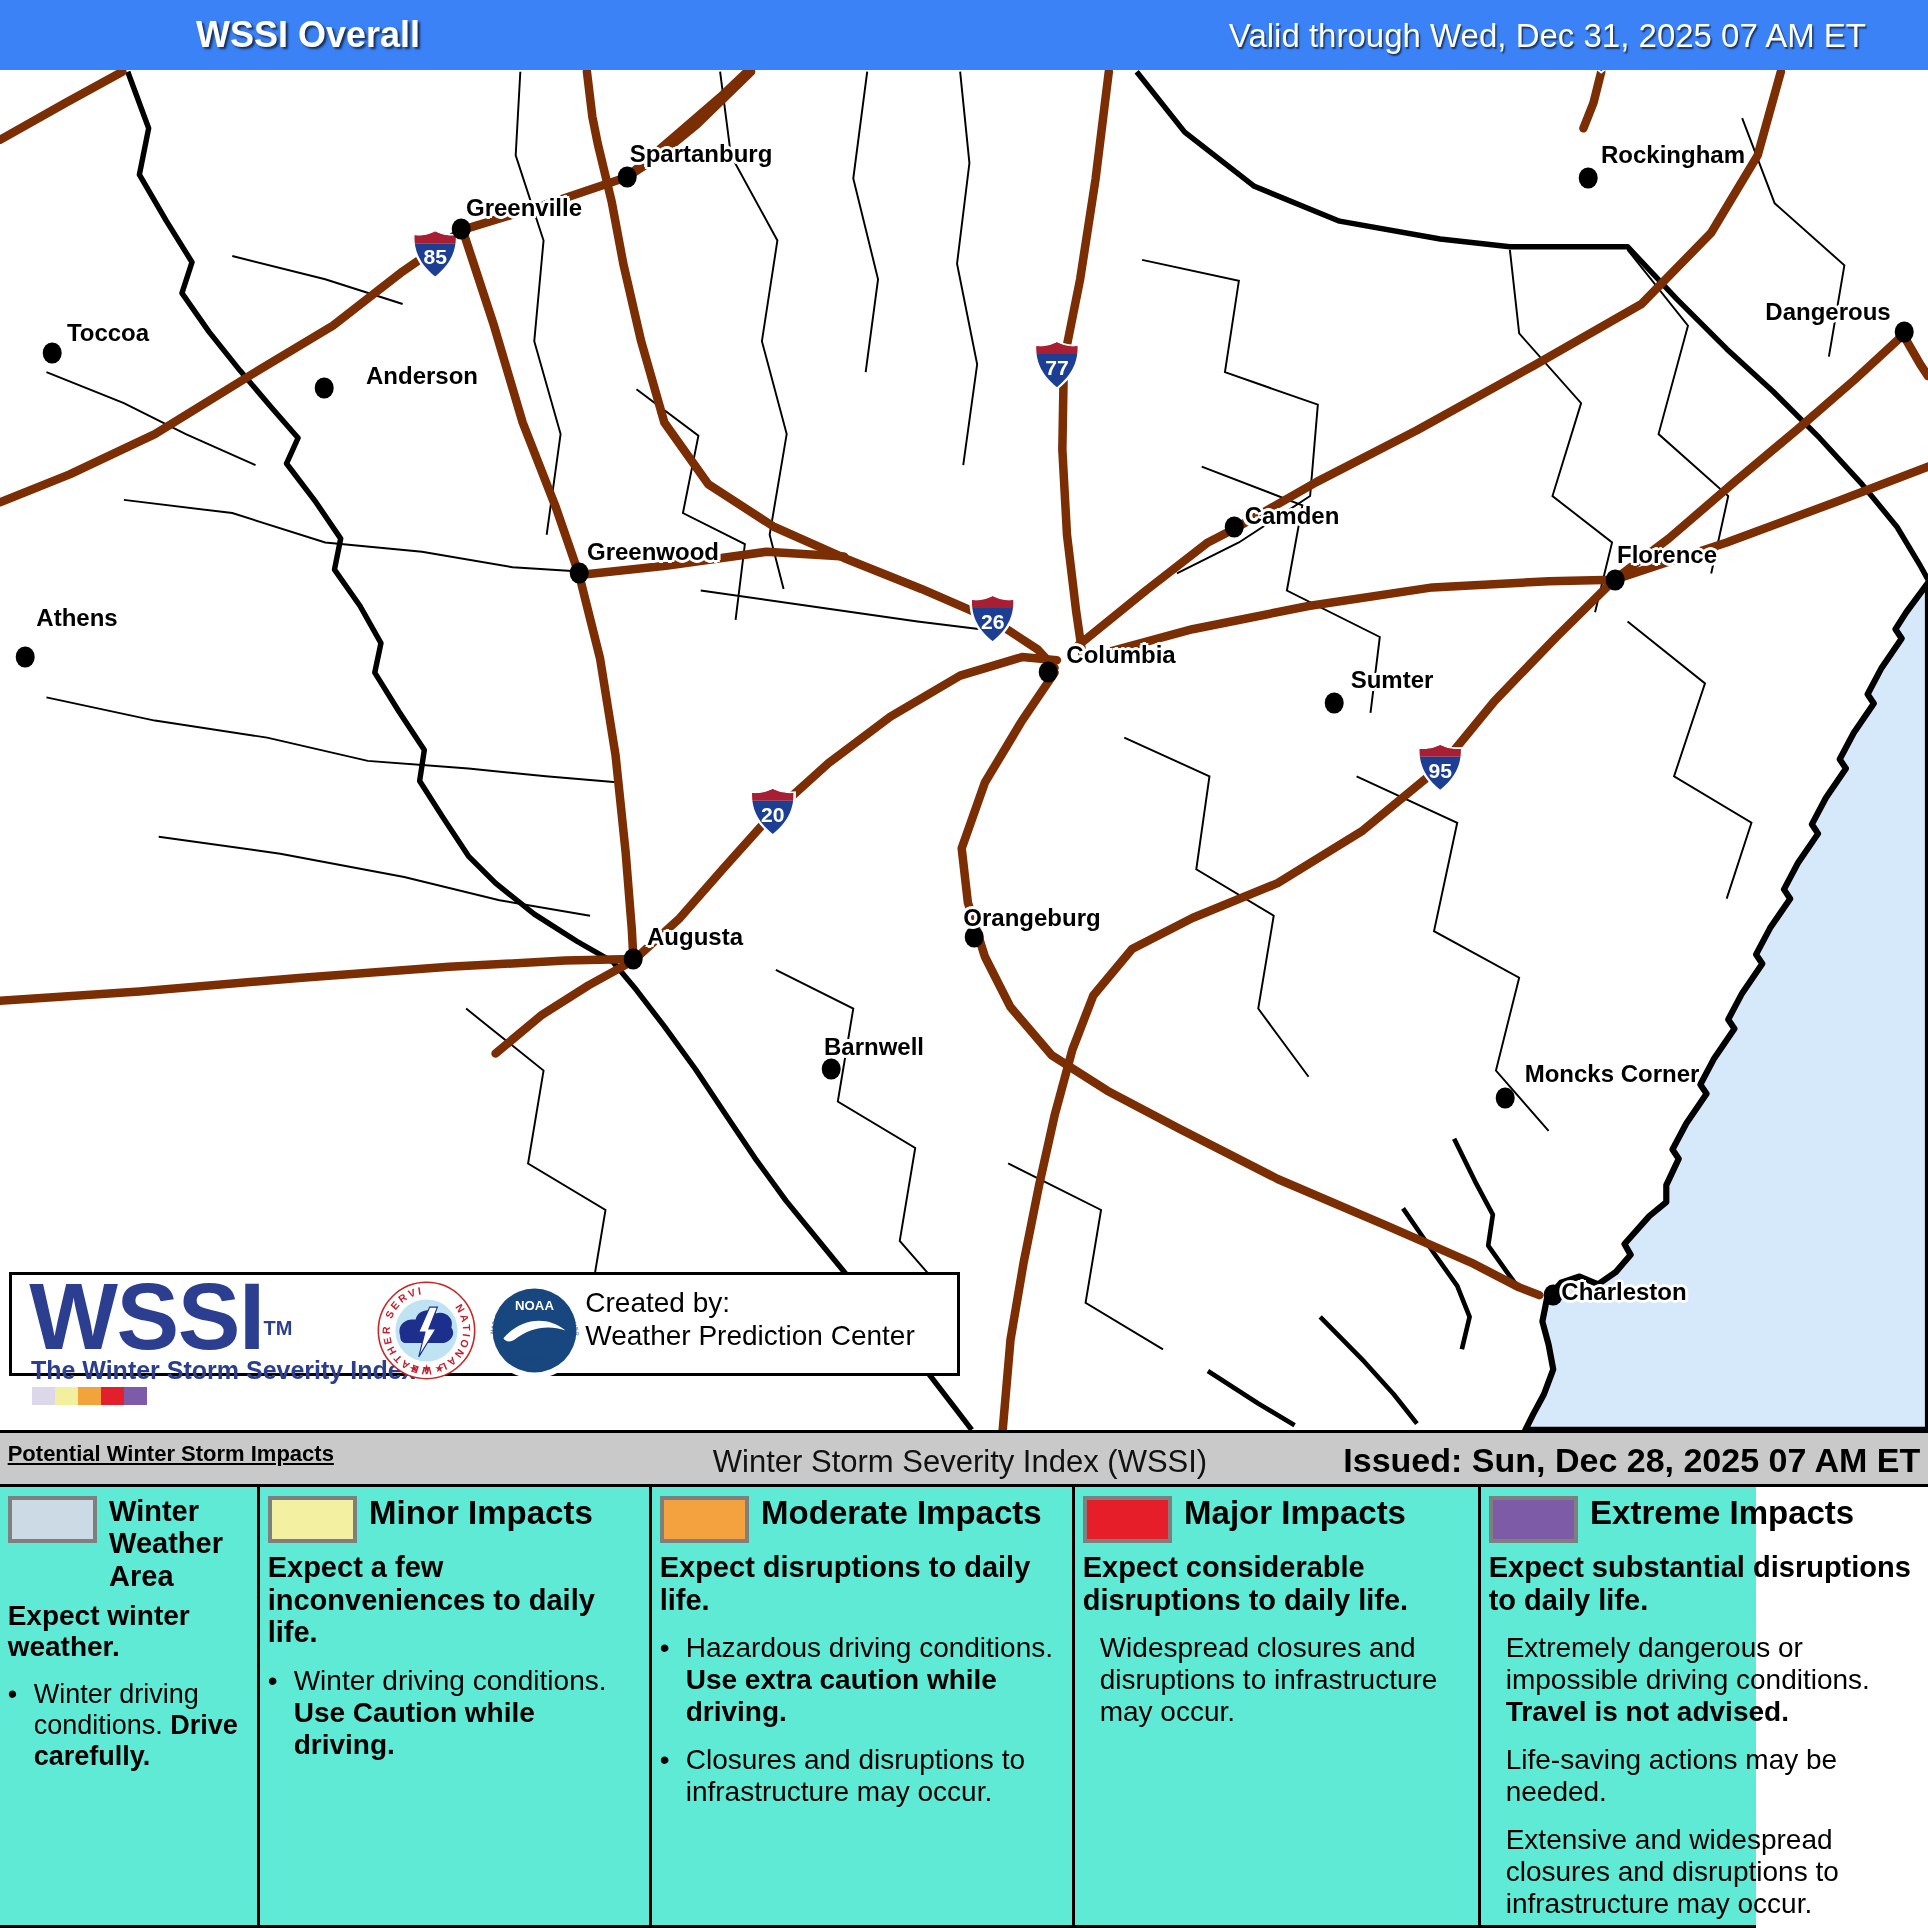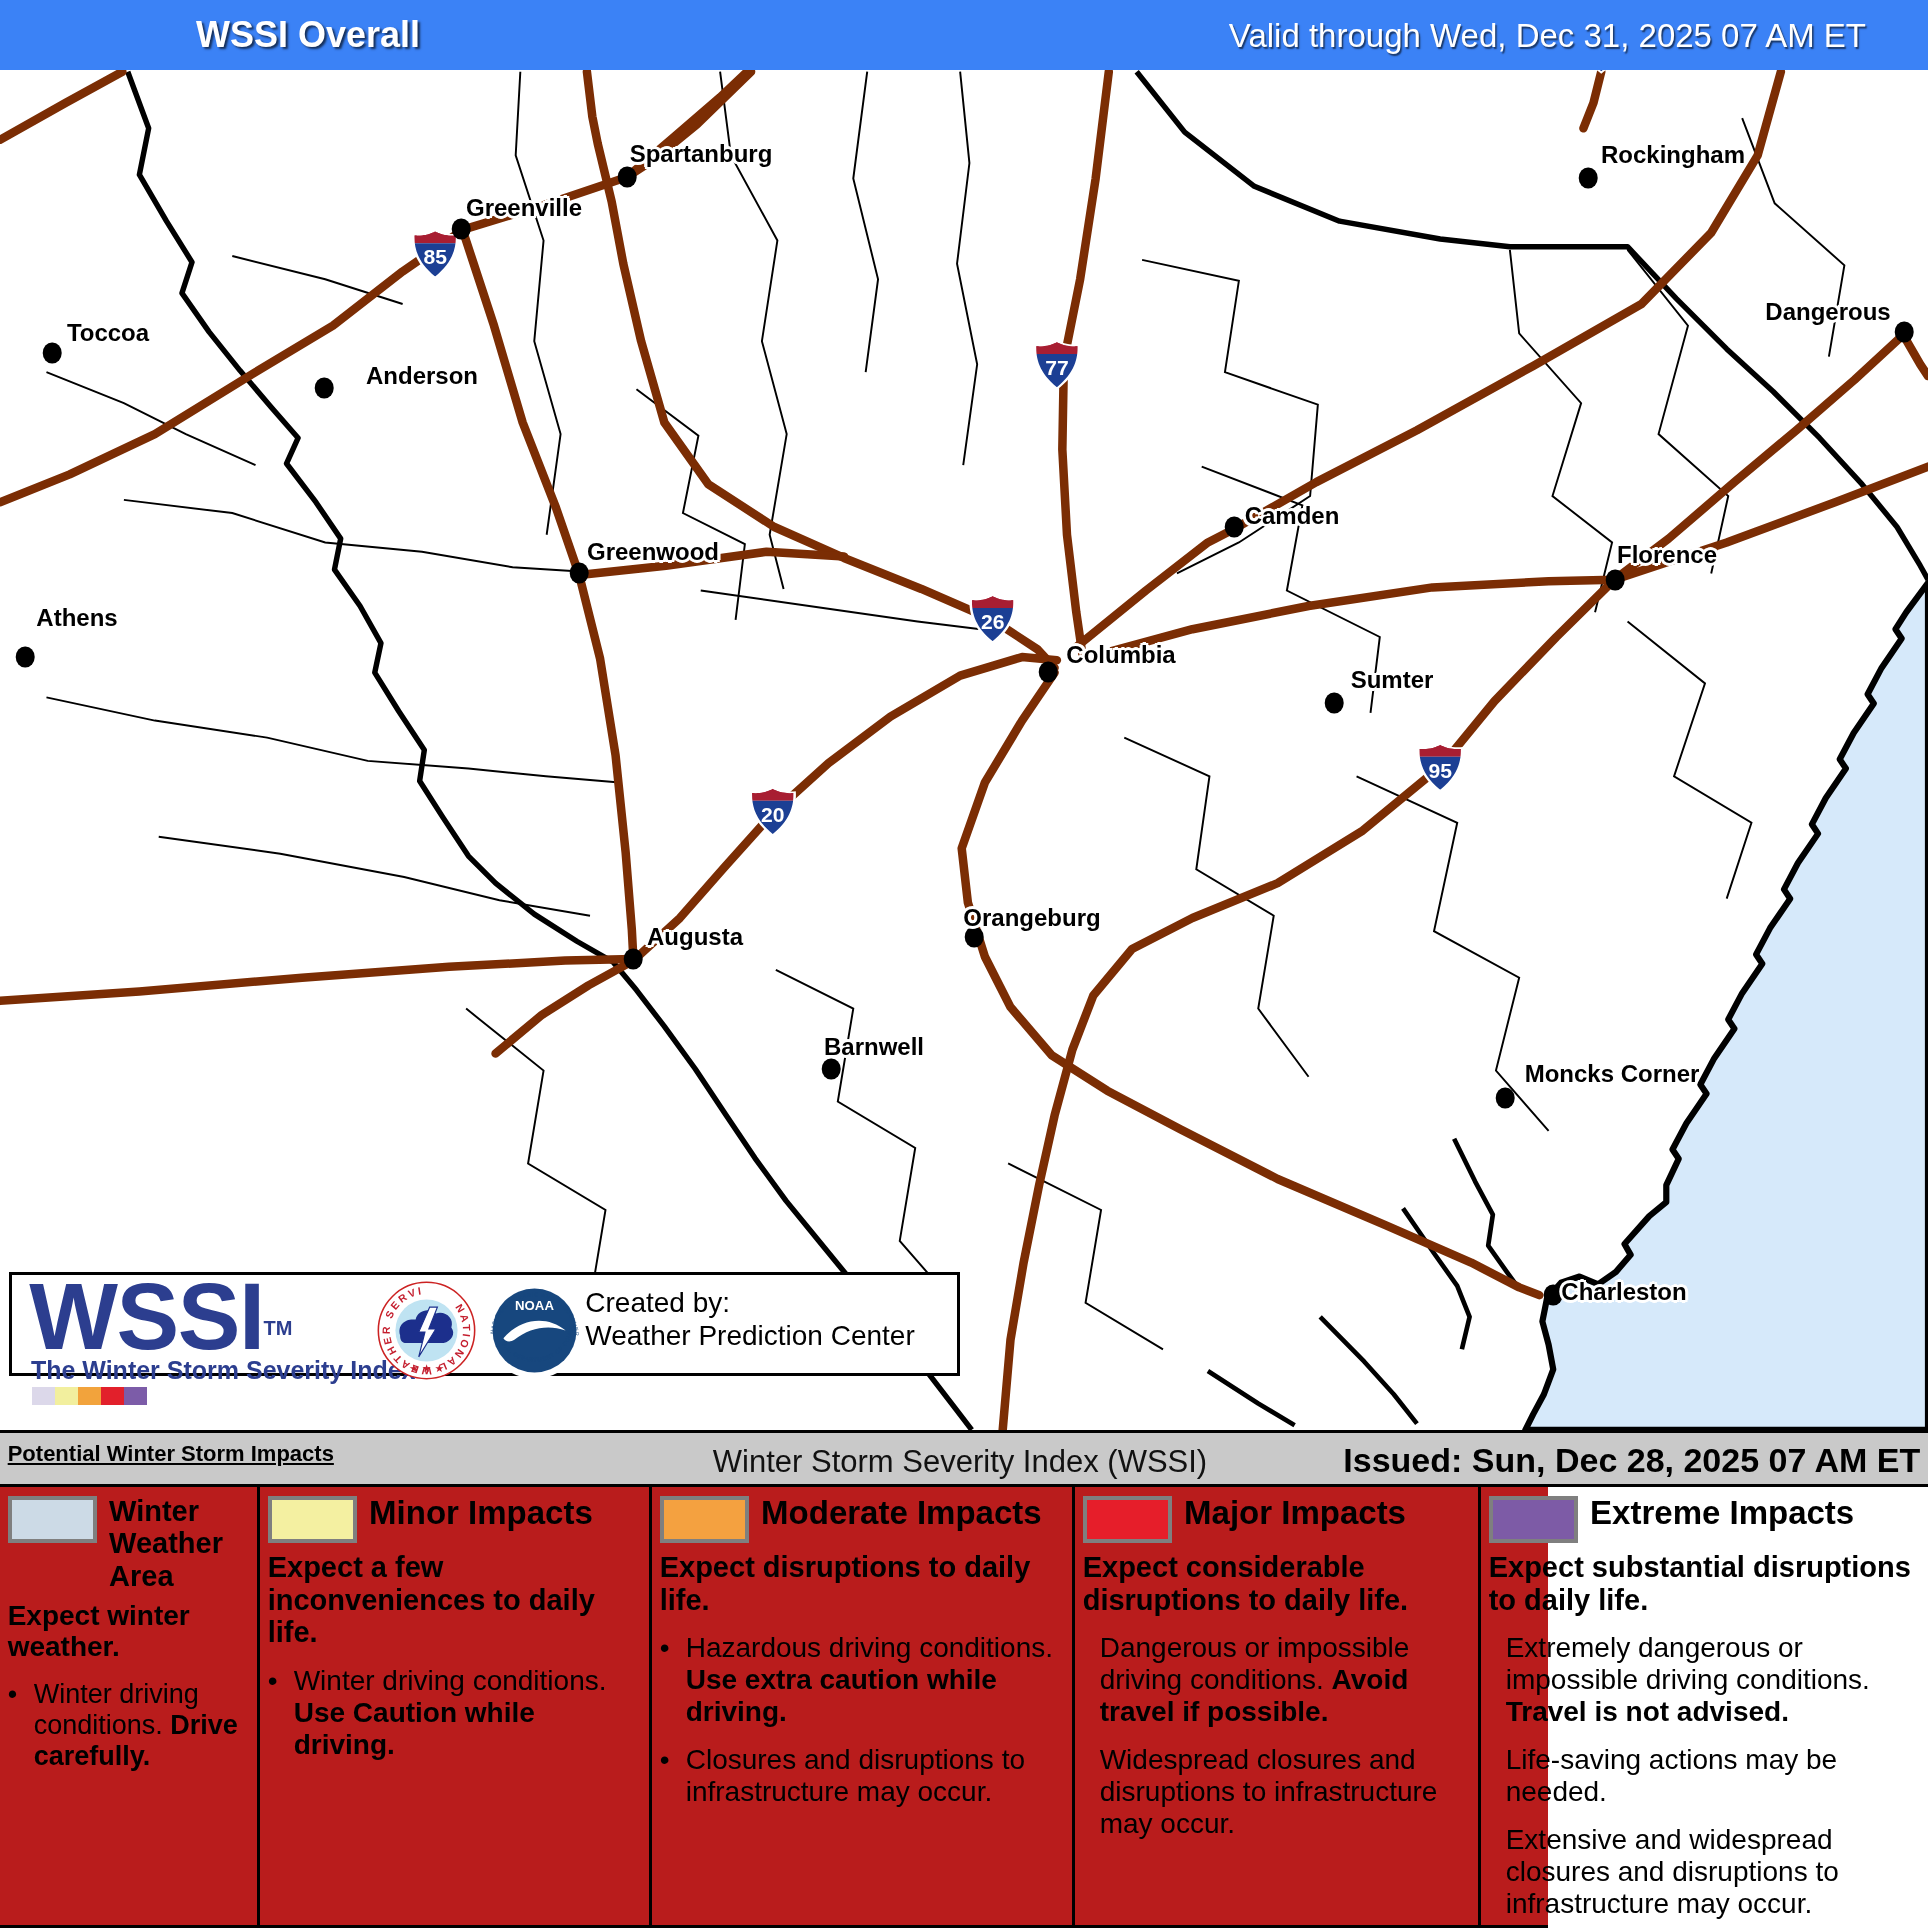--- a/index.html
+++ b/index.html
@@ -37,21 +37,21 @@
   .createdby{position:absolute;left:573px;top:11px;font-size:28px;color:#000;line-height:1.18;}
 
   
   .info-bar{position:absolute;left:0;top:1430px;width:1928px;height:57px;background:#c9c9c9;
             border-top:3.9px solid #000;border-bottom:3.9px solid #000;box-sizing:border-box;}
   .info-left{position:absolute;left:7.7px;top:7.7px;font-size:22px;font-weight:bold;color:#000;text-decoration:underline;}
   .info-center{position:absolute;left:960px;top:11px;transform:translateX(-50%);font-size:31px;color:#111;}
   .info-right{position:absolute;right:7.7px;top:7.7px;font-size:34px;font-weight:bold;color:#000;}
 
   
-  .legend{position:absolute;left:0;top:1487px;width:1548px;height:441px;background:#b91c1c;
+  .legend{position:absolute;left:0;top:1487px;width:1756px;height:441px;background:#5eead4;
           border-bottom:3.1px solid #000;box-sizing:border-box;}
   .lcol{position:absolute;top:0;height:438px;box-sizing:border-box;padding:7.7px 7.7px 0 7.7px;}
   .lcol.b{border-left:3.1px solid #000;}
   .c1{left:0;width:257px;}
   .c2{left:257px;width:392px;}
   .c3{left:649px;width:423px;}
   .c4{left:1072px;width:406px;}
   .c5{left:1478px;width:451px;}
   .lhead{display:flex;align-items:flex-start;}
   .swatch{width:81px;height:39px;border:4.6px solid #7f7f7f;box-sizing:content-box;flex:0 0 auto;
@@ -318,24 +318,20 @@
   </div>
 
   <div class="lcol c4 b">
     <div class="lhead">
       <span class="swatch" style="background:#e61e2a;"></span>
       <span class="ltitle">Major Impacts</span>
     </div>
     <p class="lintro">Expect considerable disruptions to daily life.</p>
     <div class="litem nobul">
 
-      <p class="ltext"><span>Dangerous or impossible driving conditions. </span><b>Avoid travel if possible.</b></p>
-    </div>
-    <div class="litem nobul">
-
       <p class="ltext"><span>Widespread closures and disruptions to infrastructure may occur.</span><b></b></p>
     </div>
   </div>
 
   <div class="lcol c5 b">
     <div class="lhead">
       <span class="swatch" style="background:#7d5ba6;"></span>
       <span class="ltitle">Extreme Impacts</span>
     </div>
     <p class="lintro">Expect substantial disruptions to daily life.</p>

